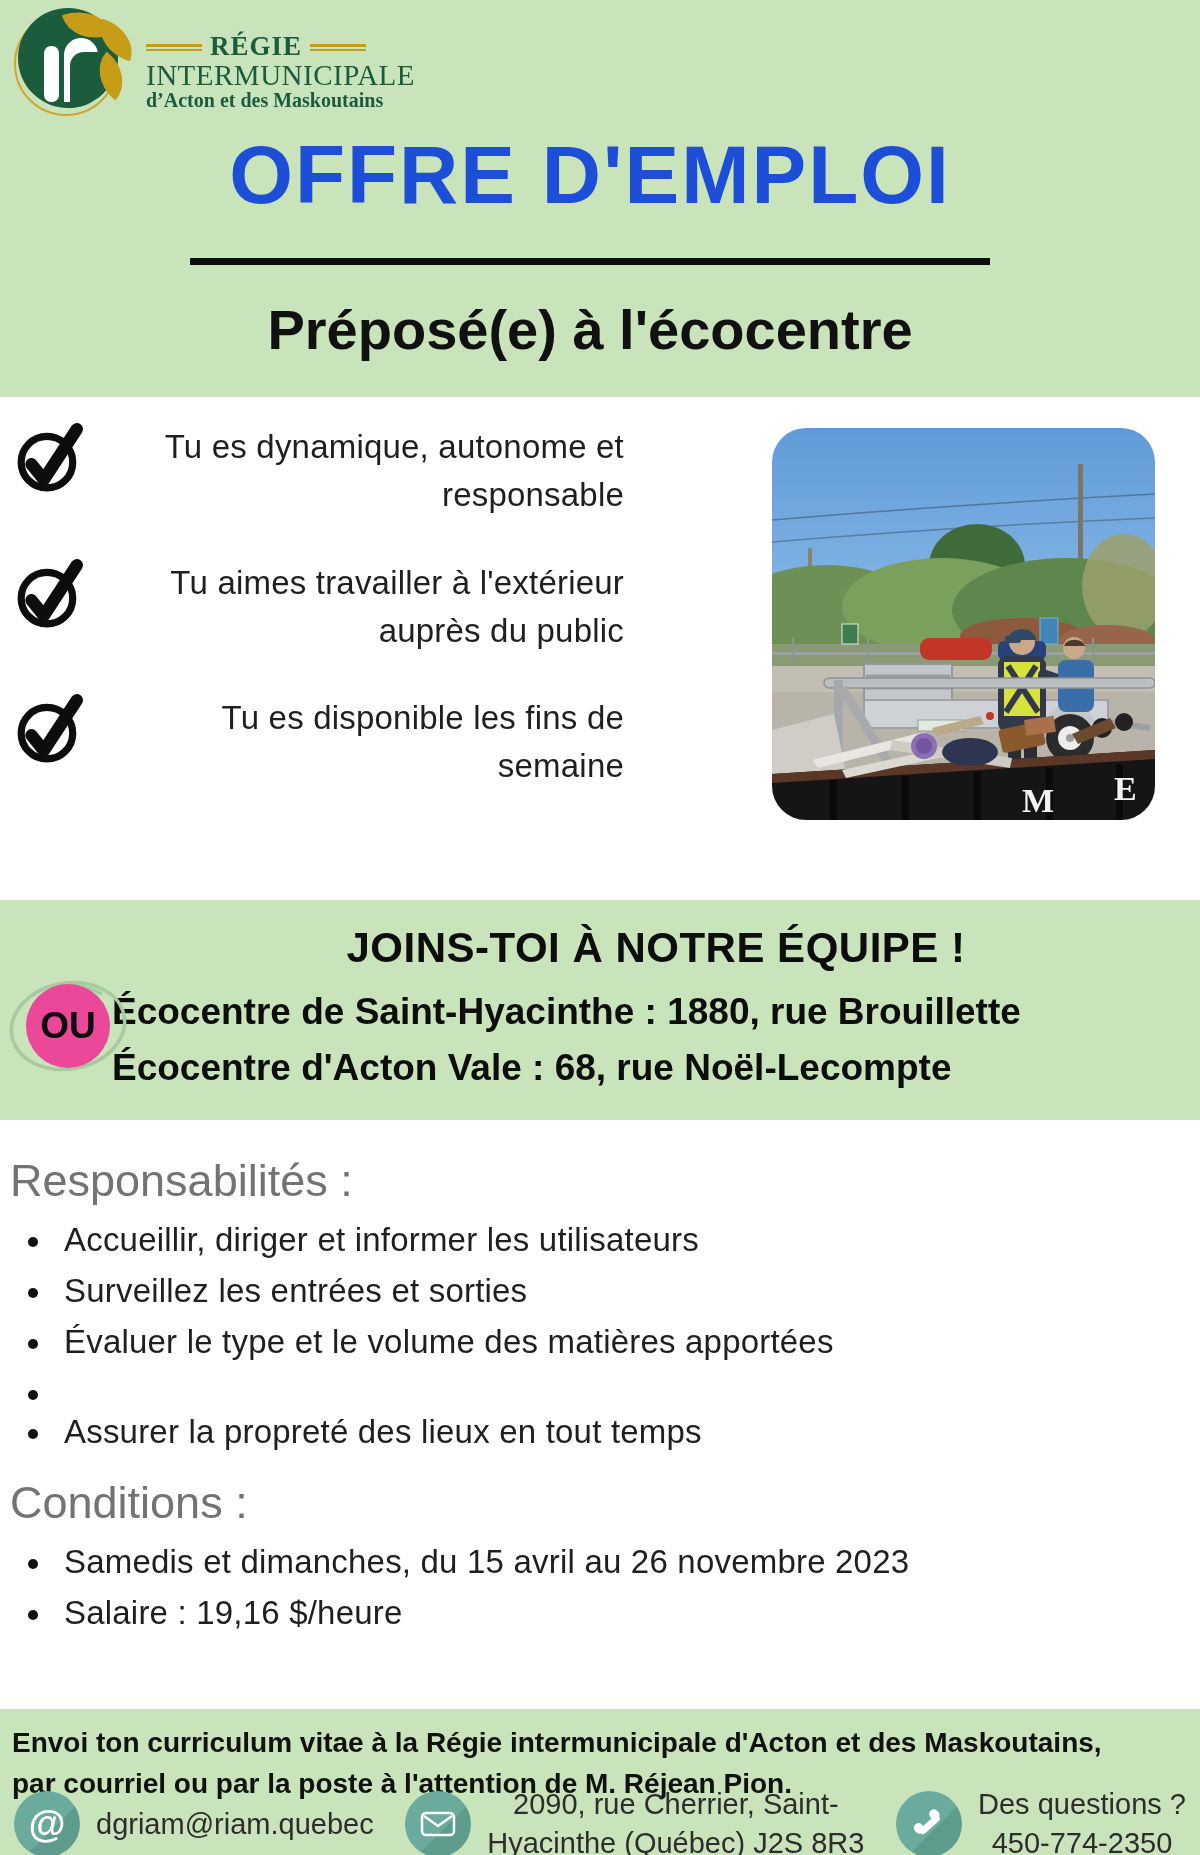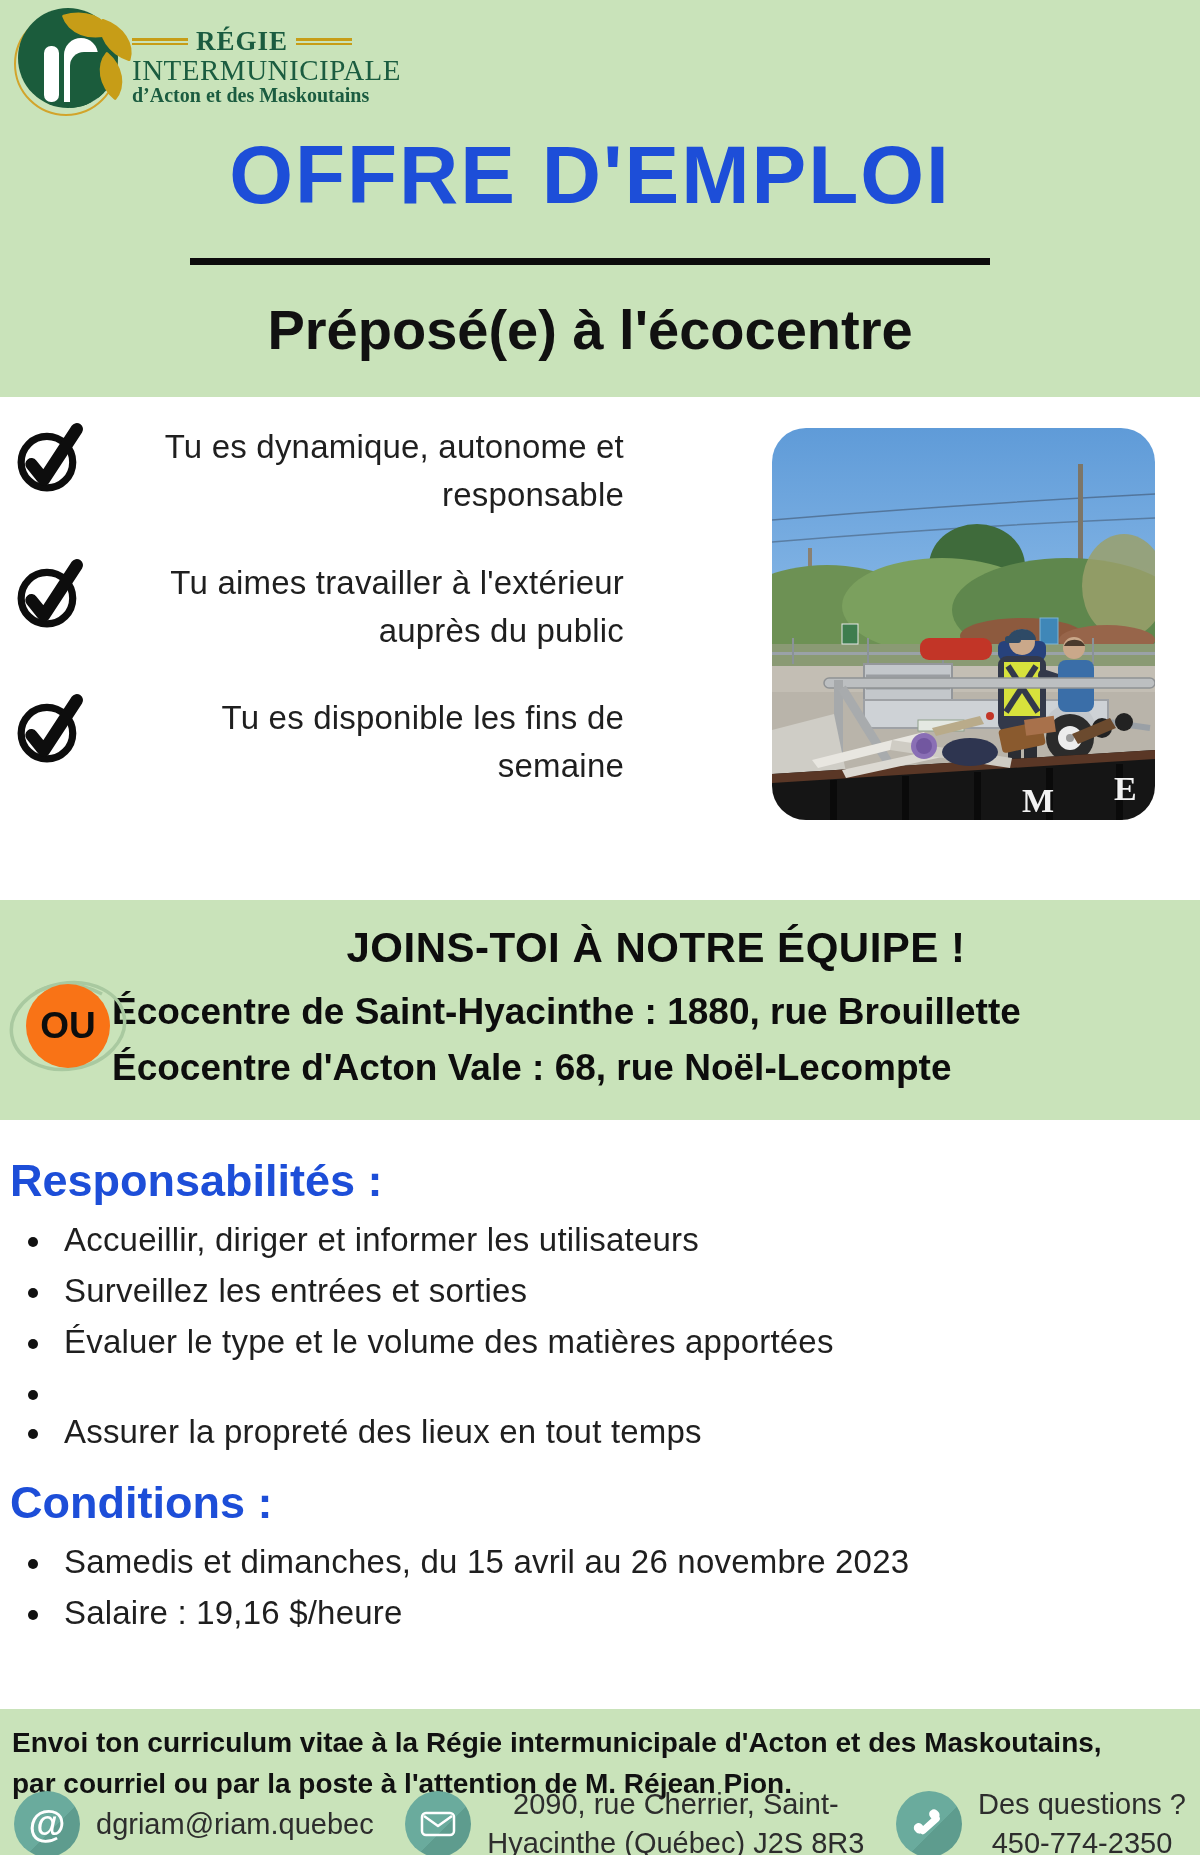--- a/index.html
+++ b/index.html
@@ -3,21 +3,21 @@
 <meta charset="utf-8">
 <style>
   html,body{margin:0;padding:0;}
   body{
     width:1200px;height:1855px;position:relative;background:#ffffff;
     font-family:"Liberation Sans", sans-serif;color:#1c1c1c;overflow:hidden;
   }
   .band{background:#c9e3ba;}
   
   .band-top{height:397px;position:relative;}
-  .logo{position:absolute;top:8px;left:14px;display:flex;align-items:flex-start;gap:10px;}
+  .logo{position:absolute;top:8px;left:14px;display:flex;align-items:center;gap:24px;}
   .logo-mark{position:relative;width:108px;height:108px;}
   .logo-ring{position:absolute;left:0;top:4px;width:100px;height:100px;border-radius:50%;border:2px solid #d2a42b;}
   .logo-circle{position:absolute;left:4px;top:0;width:100px;height:100px;border-radius:50%;background:#1b5c3c;overflow:hidden;}
   .logo-bar{position:absolute;left:26px;top:38px;width:15px;height:56px;background:#fff;border-radius:7px;}
   .logo-hook{position:absolute;left:46px;top:30px;width:34px;height:64px;background:#fff;border-radius:17px 17px 0 0;}
   .logo-hook-in{position:absolute;left:52px;top:44px;width:34px;height:56px;background:#1b5c3c;border-radius:14px 0 0 0;}
   .leaf{position:absolute;background:#c79d17;border-radius:4% 100% 4% 100%;}
   .leaf1{width:42px;height:34px;left:52px;top:0;transform:rotate(-18deg);}
   .leaf2{width:40px;height:32px;left:82px;top:16px;transform:rotate(18deg);}
   .leaf3{width:38px;height:32px;left:78px;top:52px;transform:rotate(40deg);}
@@ -34,27 +34,27 @@
   .section-qualities{height:503px;position:relative;background:#fff;text-align:right;}
   .qualities{position:absolute;top:26px;left:16px;}
   .quality-row{display:flex;align-items:flex-start;gap:22px;margin-bottom:40px;}
   .check-icon{width:66px;height:66px;flex:none;overflow:visible;}
   .quality-text{width:520px;font-size:33px;font-weight:300;color:#1f1f1f;line-height:1.45;letter-spacing:.2px;}
   .photo{position:absolute;top:31px;right:45px;width:383px;height:392px;border-radius:34px;overflow:hidden;}
   
   .band-team{height:220px;position:relative;}
   .ou-badge{position:absolute;left:22px;top:80px;width:92px;height:92px;}
   .ou-sketch{position:absolute;left:-16px;top:-6px;overflow:visible;}
-  .ou-circle{position:absolute;left:4px;top:4px;width:84px;height:84px;border-radius:50%;background:#f97316;display:flex;align-items:center;justify-content:center;font-size:37px;font-weight:800;color:#0d0d0d;}
+  .ou-circle{position:absolute;left:4px;top:4px;width:84px;height:84px;border-radius:50%;background:#ec4899;display:flex;align-items:center;justify-content:center;font-size:37px;font-weight:800;color:#0d0d0d;}
   .team-content{padding-left:112px;padding-top:24px;}
   .team-headline{text-align:center;font-size:42px;font-weight:800;color:#0d0d0d;letter-spacing:.5px;}
   .team-locations{margin-top:12px;font-size:37px;font-weight:700;color:#0d0d0d;line-height:1.5;}
   
   .section-lists{height:588px;background:#fff;padding-top:1px;}
-  .list-heading{margin:34px 0 14px 10px;font-size:45px;font-weight:700;color:#1d4ed8;}
+  .list-heading{margin:34px 0 14px 10px;font-size:45px;font-weight:400;color:#737373;}
   .bullet-list{margin-left:28px;}
   .bullet-row{display:flex;align-items:flex-start;gap:26px;margin-bottom:13px;}
   .dot{flex:none;width:10px;height:10px;border-radius:50%;background:#111;margin-top:16px;}
   .bullet-text{font-size:33px;font-weight:300;color:#1f1f1f;letter-spacing:.2px;}
   .list-heading.second{margin-top:26px;}
   
   .band-footer{height:195px;position:relative;}
   .cta{padding:14px 12px 0 12px;font-size:28px;font-weight:700;color:#111;line-height:1.45;}
   .contacts{position:absolute;left:0;right:0;top:76px;display:flex;align-items:center;justify-content:space-between;padding:0 14px;}
   .contact{display:flex;align-items:center;gap:16px;}

